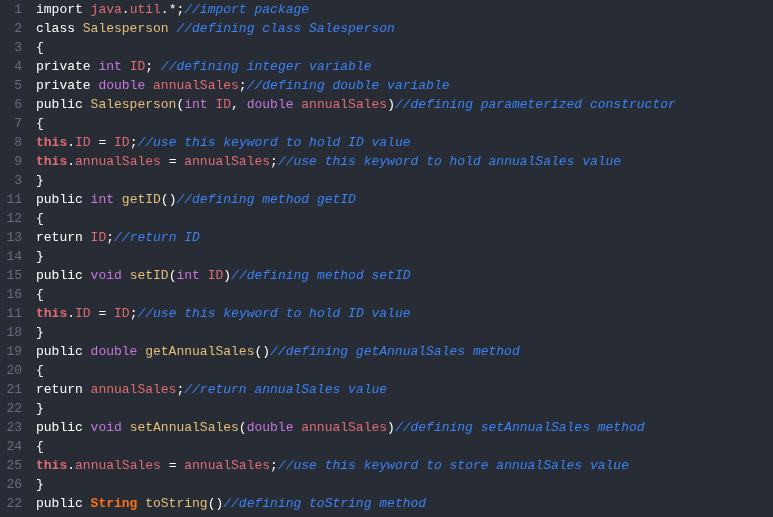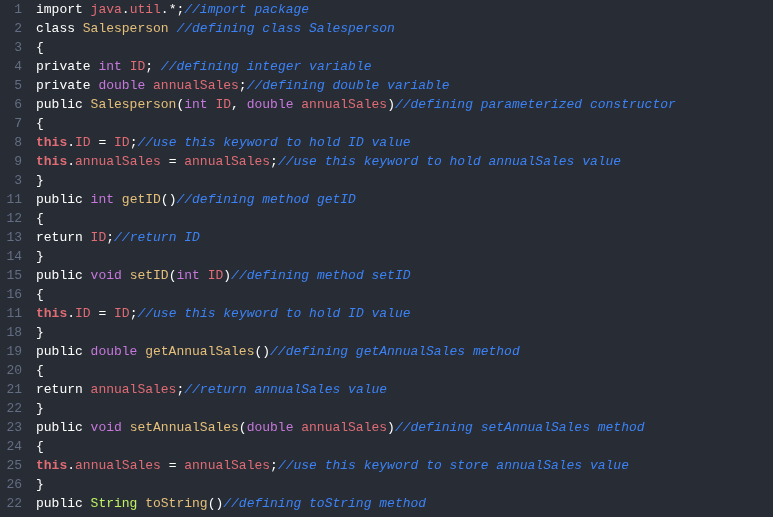--- a/index.html
+++ b/index.html
@@ -41,21 +41,21 @@
     .code-line {
       height: 19px;
       display: block;
     }
     .kw { color: #ffffff; }
     .type { color: #c678dd; }
     .cls { color: #e5c07b; }
     .fn { color: #e5c07b; }
     .ident { color: #e06c75; font-family: Liberation Mono, monospace; }
     .prop { color: #e06c75; }
-    .str { color: #bef264; }
+    .str { color: #f97316; font-weight: bold; }
     .punc { color: #ffffff; }
     .op { color: #ffffff; }
     .this { color: #e06c75; font-weight: bold; }
     .cmt { color: #3b82f6; font-style: italic; margin-top: 21px; }
   </style>
 </head>
 <body>
 
 <div class="editor">
   <div class="gutter" id="gutter">

